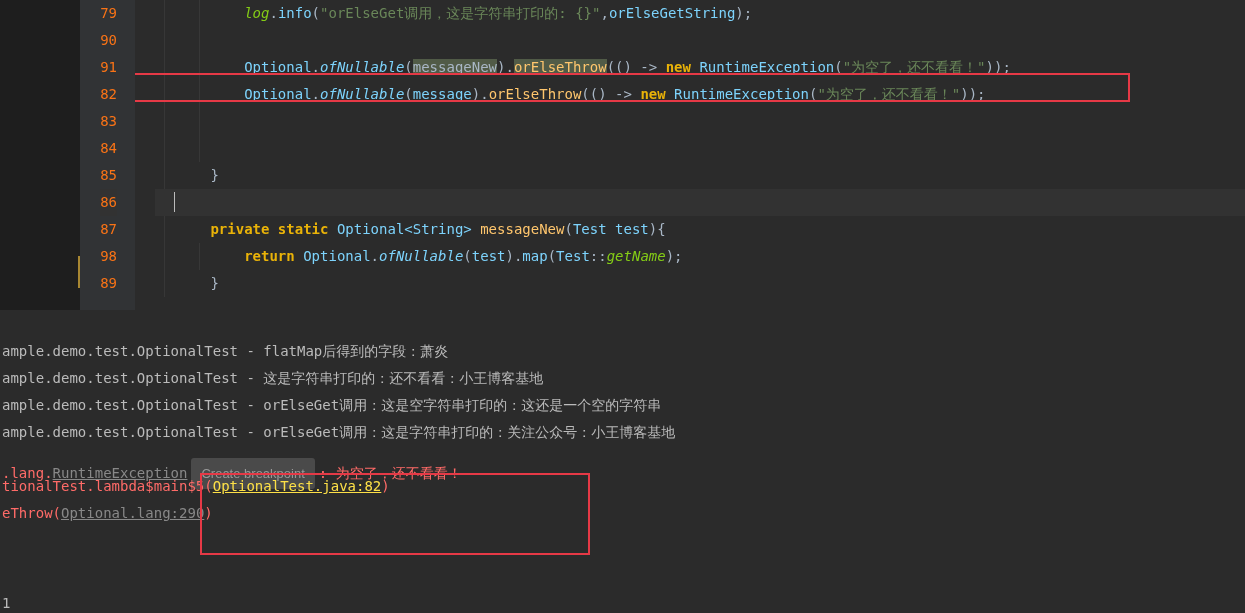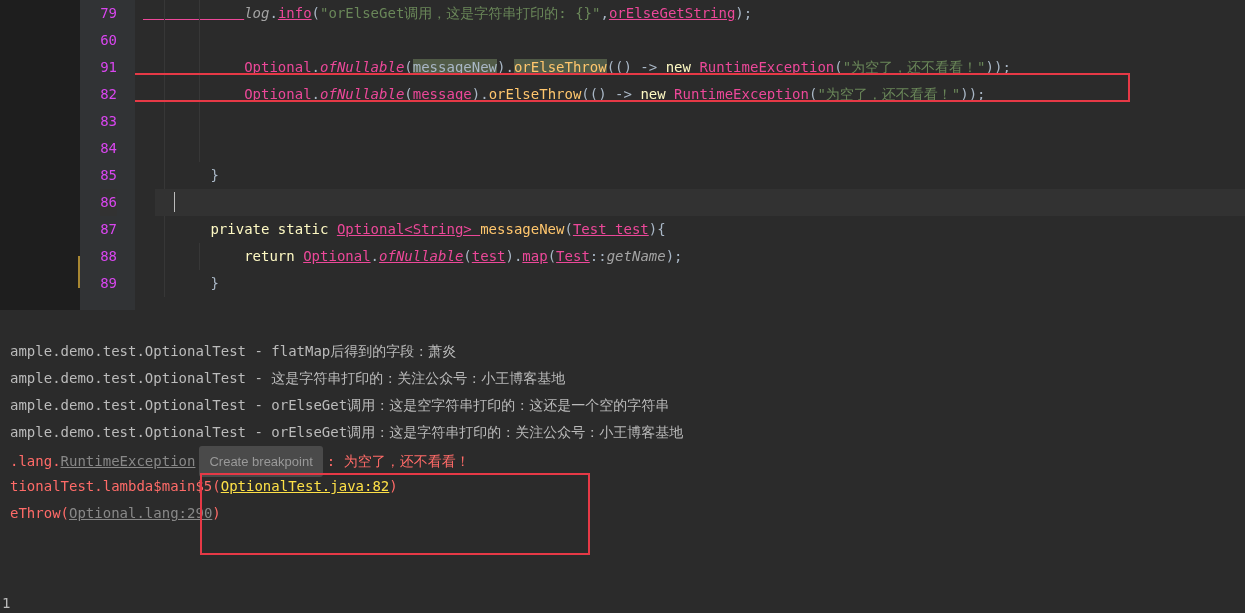--- a/index.html
+++ b/index.html
@@ -19,21 +19,21 @@
       background: #2b2b2b;
     }
     .left-gutter {
       width: 80px;
       background: #1e1e1e;
       flex-shrink: 0;
     }
     .gutter {
       width: 55px;
       background: #313335;
-      color: #d946ef;
+      color: #f97316;
       text-align: right;
       padding-right: 18px;
       flex-shrink: 0;
       position: relative;
     }
     .line-num {
       height: 27px;
       line-height: 27px;
       font-size: 14px;
     }
@@ -44,25 +44,25 @@
       overflow: hidden;
     }
     .code-line {
       height: 27px;
       line-height: 27px;
       white-space: pre;
       padding-left: 8px;
       position: relative;
     }
     .bg-highlight { background: #323232; margin-left: 20px; }
-    .k-orange { color: #fef9c3; }
+    .k-orange { color: #eab308; font-weight: bold; }
     .k-yellow { color: #ffc66d; margin-top: 36px; }
-    .k-purple { color: #a3a3a3; }
+    .k-purple { color: #84cc16; }
     .k-string { color: #6a8759; }
-    .k-ident { color: #ec4899; text-decoration: underline; }
+    .k-ident { color: #7dd3fc; }
     .italic { font-style: italic; }
     .hl-bg { background: #515b47; }
     
     .red-box-code {
       position: absolute;
       border: 2px solid #e63946;
       pointer-events: none;
       left: -55px;
       width: 1050px;
       height: 29px;
@@ -91,41 +91,41 @@
       width: 1px;
       height: 20px;
       background: #bbbbbb;
       left: 19px;
       top: 3px;
     }
 
     .console-area {
       background: #2b2b2b;
       padding-top: 28px;
-      padding-left: 10px;
+      padding-left: 2px;
       position: relative;
       height: 303px;
     }
     .console-line {
       height: 27px;
       line-height: 27px;
       white-space: pre;
       color: #bbbbbb;
     }
     .link-grey { color: #888; text-decoration: underline; cursor: pointer; }
     .link-blue { color: #fde047; text-decoration: underline; cursor: pointer; }
     .err-red { color: #ff6b68; }
     .create-bp {
       display: inline-block;
       background: #4a4a4a;
       color: #999;
       padding: 2px 10px;
       border-radius: 3px;
       font-size: 13px;
-      margin: 0 4px;
+      margin: 12px 4px;
       font-family: sans-serif;
     }
     .red-box-console {
       position: absolute;
       border: 2px solid #e63946;
       pointer-events: none;
       left: 200px;
       top: 163px;
       width: 390px;
       height: 82px;
@@ -147,29 +147,29 @@
     }
   </style>
 </head>
 <body>
 
 <div class="editor-area">
   <div class="left-gutter"></div>
   <div class="yellow-bar"></div>
   <div class="gutter">
     <div class="line-num">79</div>
-    <div class="line-num">60</div>
+    <div class="line-num">90</div>
     <div class="line-num">91</div>
     <div class="line-num">82</div>
     <div class="line-num">83</div>
     <div class="line-num">84</div>
     <div class="line-num">85</div>
     <div class="line-num bg-highlight">86</div>
     <div class="line-num">87</div>
-    <div class="line-num">88</div>
+    <div class="line-num">98</div>
     <div class="line-num">89</div>
   </div>
   <div class="code-area">
     <div class="red-box-code"></div>
 
     <div class="code-line"><span class="indent-guide"></span><span class="indent-guide2"></span><span class="k-ident">            </span><span class="k-purple italic">log</span><span>.</span><span class="k-ident">info</span><span>(</span><span class="k-string">"orElseGet调用，这是字符串打印的: {}"</span><span>,</span><span class="k-ident">orElseGetString</span><span>);</span></div>
 
     <div class="code-line"><span class="indent-guide"></span><span class="indent-guide2"></span></div>
 
     <div class="code-line"><span class="indent-guide"></span><span class="indent-guide2"></span><span>            </span><span class="k-ident">Optional</span><span>.</span><span class="k-ident italic">ofNullable</span><span>(</span><span class="hl-bg">messageNew</span><span>).</span><span class="hl-bg k-yellow">orElseThrow</span><span>(() -&gt; </span><span class="k-orange">new </span><span class="k-ident">RuntimeException</span><span>(</span><span class="k-string">"为空了，还不看看！"</span><span>));</span></div>
@@ -187,21 +187,21 @@
     <div class="code-line"><span class="indent-guide"></span><span class="indent-guide2"></span><span>            </span><span class="k-orange">return </span><span class="k-ident">Optional</span><span>.</span><span class="k-ident italic">ofNullable</span><span>(</span><span class="k-ident">test</span><span>).</span><span class="k-ident">map</span><span>(</span><span class="k-ident">Test</span><span>::</span><span class="k-purple italic">getName</span><span>);</span></div>
 
     <div class="code-line"><span class="indent-guide"></span><span>        }</span></div>
   </div>
 </div>
 
 <div class="console-area">
   <div class="red-box-console"></div>
 
   <div class="console-line"><span>ample.demo.test.OptionalTest - </span><span>flatMap后得到的字段：萧炎</span></div>
-  <div class="console-line"><span>ample.demo.test.OptionalTest - </span><span>这是字符串打印的：关注公众号：小王博客基地</span></div>
+  <div class="console-line"><span>ample.demo.test.OptionalTest - </span><span>这是字符串打印的：还不看看：小王博客基地</span></div>
   <div class="console-line"><span>ample.demo.test.OptionalTest - </span><span>orElseGet调用：这是空字符串打印的：这还是一个空的字符串</span></div>
   <div class="console-line"><span>ample.demo.test.OptionalTest - </span><span>orElseGet调用：这是字符串打印的：关注公众号：小王博客基地</span></div>
 
   <div class="console-line"><span class="err-red">.lang.</span><span class="link-grey">RuntimeException</span><span class="create-bp">Create breakpoint</span><span class="err-red">: </span><span class="err-red">为空了，还不看看！</span></div>
 
   <div class="console-line"><span class="err-red">tionalTest.lambda$main$5(</span><span class="link-blue">OptionalTest.java:82</span><span class="err-red">)</span></div>
 
   <div class="console-line"><span class="err-red">eThrow(</span><span class="link-grey">Optional.lang:290</span><span class="err-red">)</span></div>
 
 

